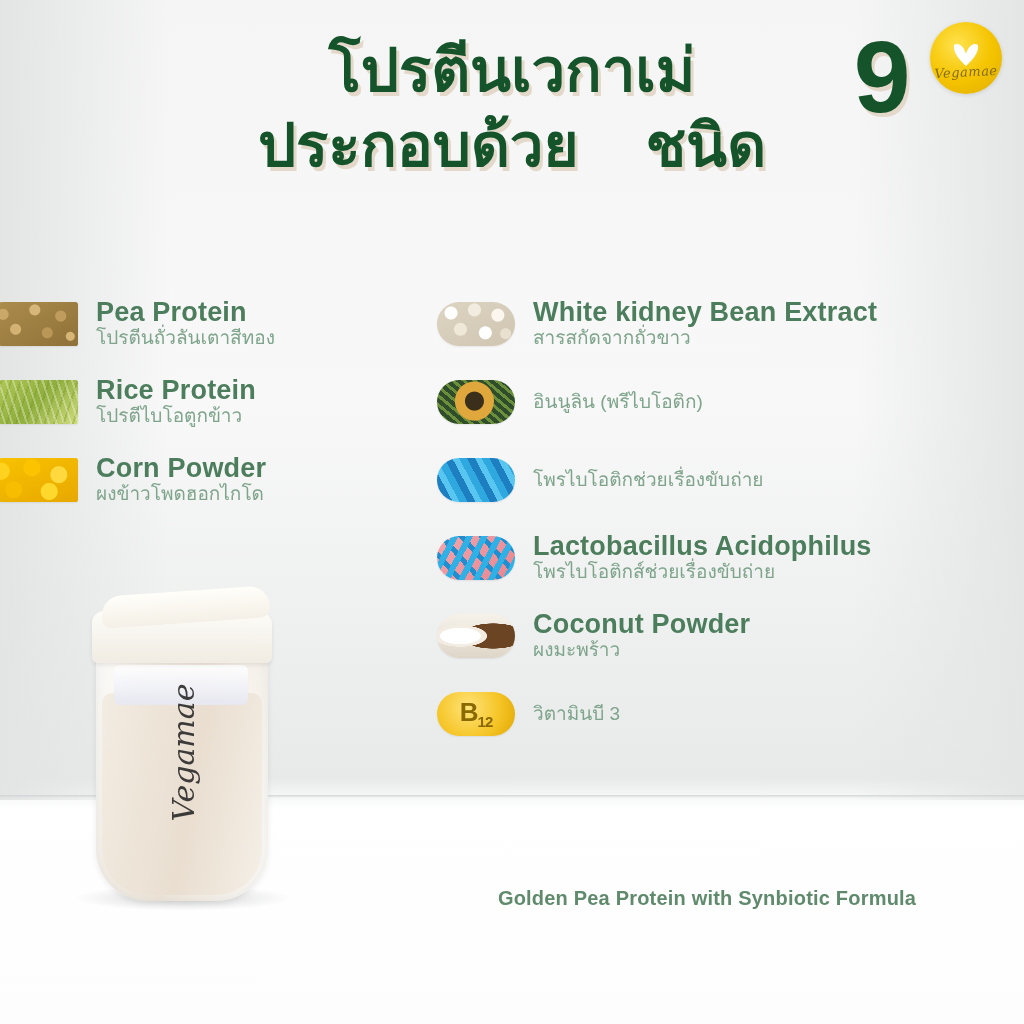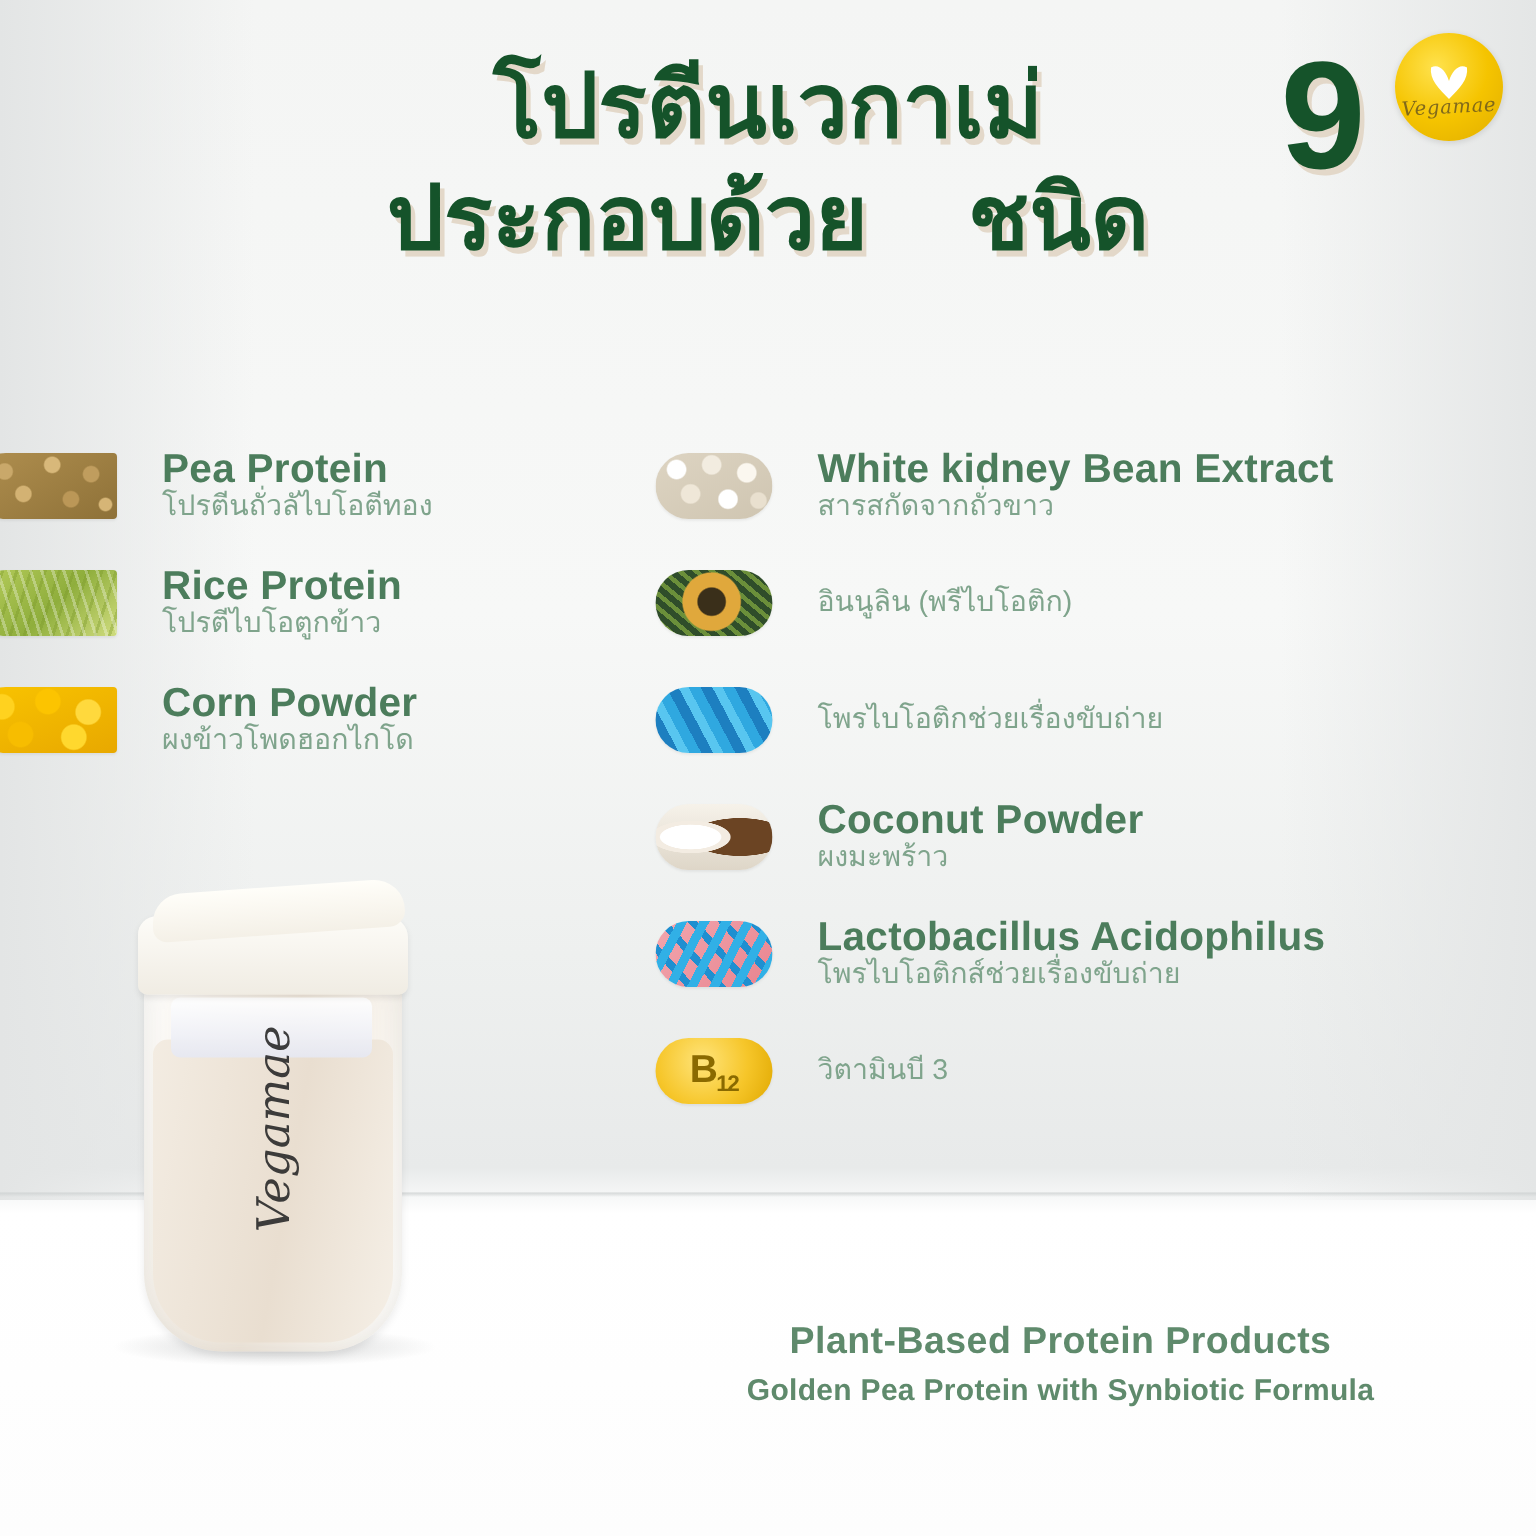--- a/index.html
+++ b/index.html
@@ -85,21 +85,21 @@
   .thumb {
     flex:0 0 auto;
     height:44px;
     position:relative;
     overflow:hidden;
     box-shadow:0 1px 2px rgba(0,0,0,.07);
   }
   .col-left .thumb  { width:96px; margin-left:-18px; border-radius:34px 4px 4px 34px; }
   .col-right .thumb { width:78px; border-radius:30px; }
 
-  .labels { padding-left:30px; }
+  .labels { padding-left:18px; }
   .ing-en {
     font-size:27px; font-weight:bold; color:#4c7d5c;
     letter-spacing:.2px; line-height:1.05; white-space:nowrap;
   }
   .ing-th {
     font-size:19px; color:#7fa48c; line-height:1.2;
     margin-top:1px; white-space:nowrap;
   }
 
   
@@ -250,21 +250,21 @@
       <span>ชนิด</span>
     </span>
   </div>
 
   <div class="col col-left">
 
     <div class="ing">
       <div class="thumb tx-pea"></div>
       <div class="labels">
         <div class="ing-en">Pea Protein</div>
-        <div class="ing-th">โปรตีนถั่วลัไบโอตีทอง</div>
+        <div class="ing-th">โปรตีนถั่วลันเตาสีทอง</div>
       </div>
     </div>
 
     <div class="ing">
       <div class="thumb tx-rice"></div>
       <div class="labels">
         <div class="ing-en">Rice Protein</div>
         <div class="ing-th">โปรตีไบโอตูกข้าว</div>
       </div>
     </div>
@@ -297,32 +297,32 @@
     </div>
 
     <div class="ing">
       <div class="thumb tx-rham"></div>
       <div class="labels">
         <div class="ing-th">โพรไบโอติกช่วยเรื่องขับถ่าย</div>
       </div>
     </div>
 
     <div class="ing">
+      <div class="thumb tx-acid"></div>
+      <div class="labels">
+        <div class="ing-en">Lactobacillus Acidophilus</div>
+        <div class="ing-th">โพรไบโอติกส์ช่วยเรื่องขับถ่าย</div>
+      </div>
+    </div>
+
+    <div class="ing">
       <div class="thumb tx-coco"></div>
       <div class="labels">
         <div class="ing-en">Coconut Powder</div>
         <div class="ing-th">ผงมะพร้าว</div>
-      </div>
-    </div>
-
-    <div class="ing">
-      <div class="thumb tx-acid"></div>
-      <div class="labels">
-        <div class="ing-en">Lactobacillus Acidophilus</div>
-        <div class="ing-th">โพรไบโอติกส์ช่วยเรื่องขับถ่าย</div>
       </div>
     </div>
 
     <div class="ing">
       <div class="thumb tx-b12">
         <span class="b12-text"><span>B</span><sub>12</sub></span>
       </div>
       <div class="labels">
         <div class="ing-th">วิตามินบี 3</div>
       </div>
@@ -334,17 +334,16 @@
     <div class="bottle-shadow"></div>
     <div class="bottle-body"></div>
     <div class="bottle-liquid"></div>
     <div class="bottle-foam"></div>
     <div class="bottle-lid"></div>
     <div class="bottle-spout"></div>
     <div class="bottle-script">Vegamae</div>
   </div>
 
   <div class="footer">
-    <div class="footer-main">Plant-Based Protein Products</div>
     <div class="footer-sub">Golden Pea Protein with Synbiotic Formula</div>
   </div>
 
 </div>
 
 </body></html>

